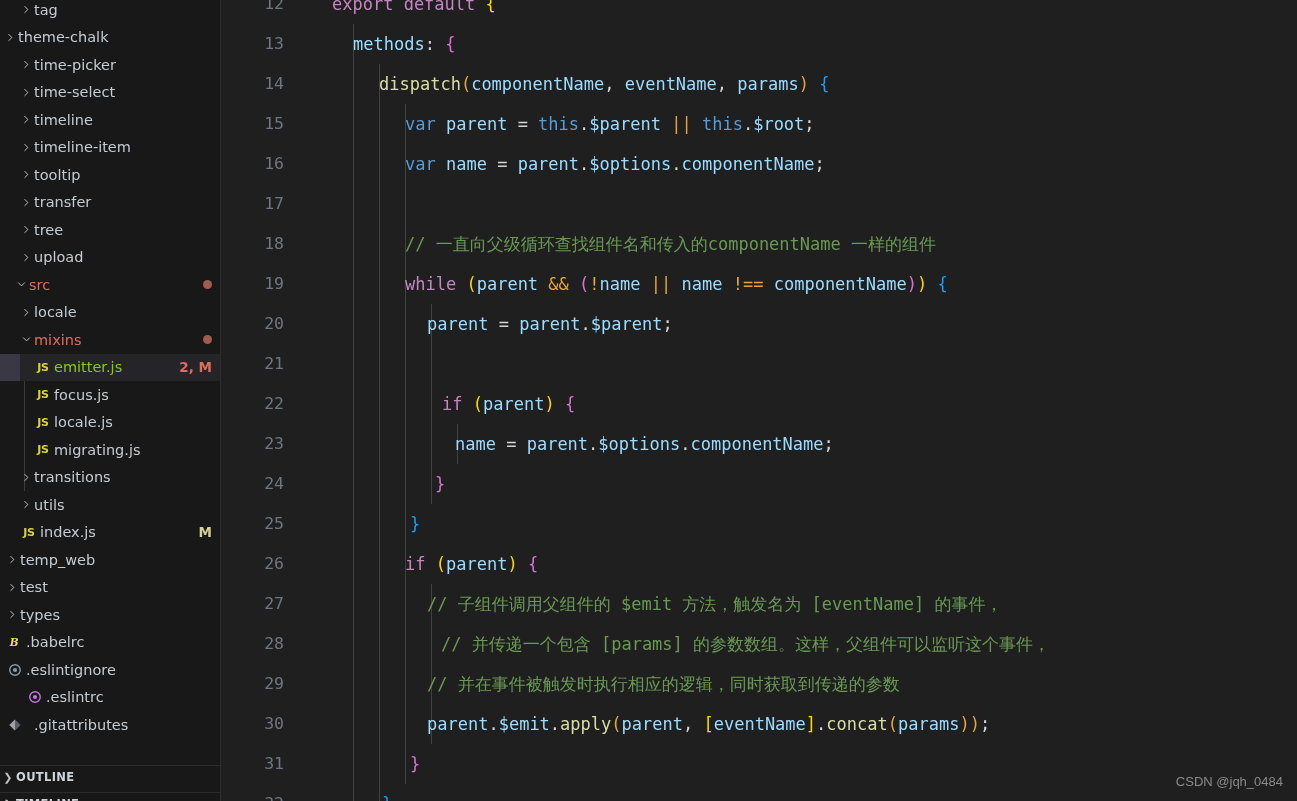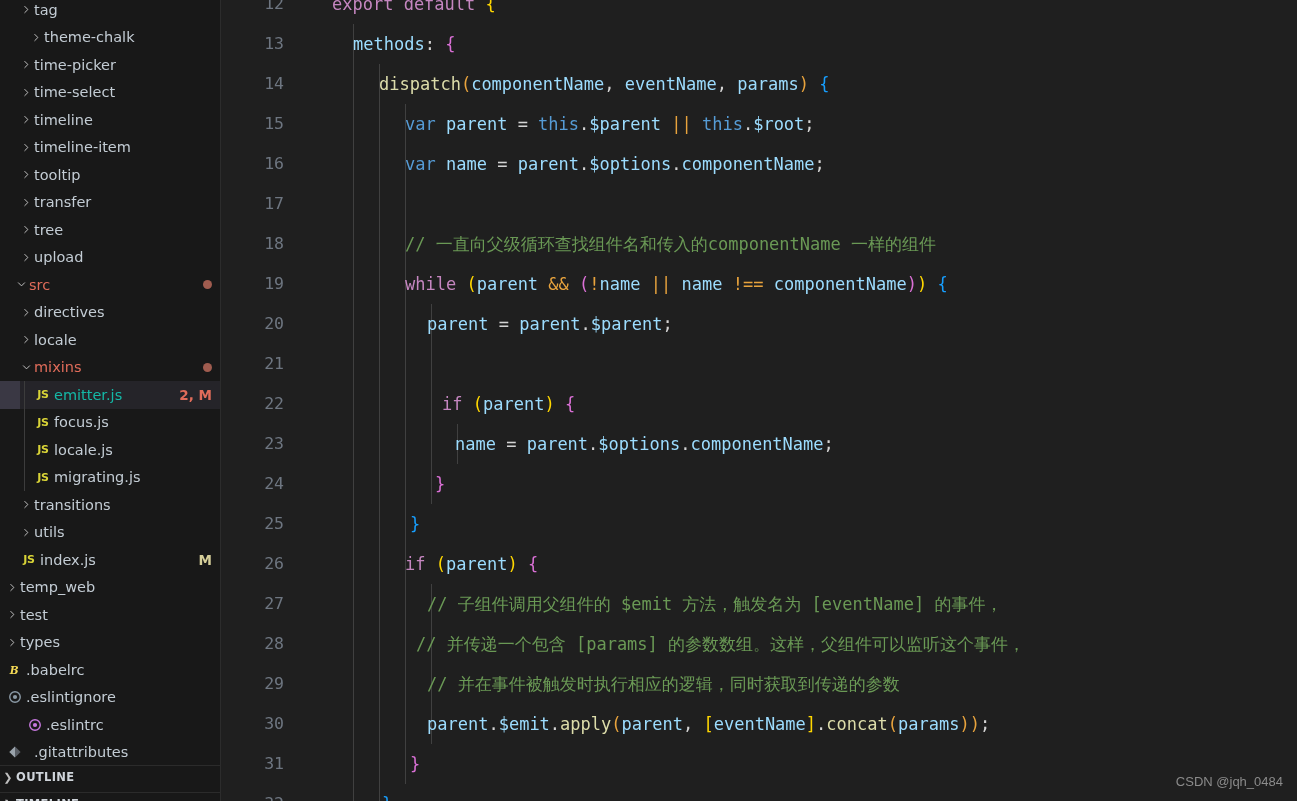--- a/index.html
+++ b/index.html
@@ -144,21 +144,21 @@
   <div id="sidebar">
     <div id="tree">
         <div class="row" style="padding-left: 18px;">
           <span class="twisty">
             <svg width="11" height="11" viewBox="0 0 16 16">
               <path d="M5.5 3.5 L10 8 L5.5 12.5" fill="none" stroke="#c5c5c5" stroke-width="1.4" stroke-linecap="round" stroke-linejoin="round"></path>
             </svg>
           </span>
           <span class="lbl">tag</span>
         </div>
-        <div class="row" style="padding-left: 28px;">
+        <div class="row" style="padding-left: 2px;">
           <span class="twisty">
             <svg width="11" height="11" viewBox="0 0 16 16">
               <path d="M5.5 3.5 L10 8 L5.5 12.5" fill="none" stroke="#c5c5c5" stroke-width="1.4" stroke-linecap="round" stroke-linejoin="round"></path>
             </svg>
           </span>
           <span class="lbl">theme-chalk</span>
         </div>
         <div class="row" style="padding-left: 18px;">
           <span class="twisty">
             <svg width="11" height="11" viewBox="0 0 16 16">
@@ -231,42 +231,34 @@
           </span>
           <span class="lbl" style="color: rgb(224, 108, 90);">src</span>
           <span class="dot"></span>
         </div>
         <div class="row" style="padding-left: 18px;">
           <span class="twisty">
             <svg width="11" height="11" viewBox="0 0 16 16">
               <path d="M5.5 3.5 L10 8 L5.5 12.5" fill="none" stroke="#c5c5c5" stroke-width="1.4" stroke-linecap="round" stroke-linejoin="round"></path>
             </svg>
           </span>
-          <span class="lbl">directives</span>
-        </div>
-        <div class="row" style="padding-left: 18px;">
-          <span class="twisty">
-            <svg width="11" height="11" viewBox="0 0 16 16">
-              <path d="M5.5 3.5 L10 8 L5.5 12.5" fill="none" stroke="#c5c5c5" stroke-width="1.4" stroke-linecap="round" stroke-linejoin="round"></path>
-            </svg>
-          </span>
           <span class="lbl">locale</span>
         </div>
         <div class="row" style="padding-left: 18px;">
           <span class="twisty">
             <svg width="11" height="11" viewBox="0 0 16 16">
               <path d="M3.5 5.5 L8 10 L12.5 5.5" fill="none" stroke="#c5c5c5" stroke-width="1.4" stroke-linecap="round" stroke-linejoin="round"></path>
             </svg>
           </span>
           <span class="lbl" style="color: rgb(224, 108, 90);">mixins</span>
           <span class="dot"></span>
         </div>
         <div class="row sel" style="padding-left: 32px;">
           <span class="ficon js">JS</span>
-          <span class="lbl" style="color: #14b8a6;">emitter.js</span>
+          <span class="lbl" style="color: #84cc16;">emitter.js</span>
           <span class="badge" style="color: rgb(224, 108, 90);">2, M</span>
         </div>
         <div class="row" style="padding-left: 32px;">
           <span class="ficon js">JS</span>
           <span class="lbl" style="color: rgb(195, 204, 212);">focus.js</span>
         </div>
         <div class="row" style="padding-left: 32px;">
           <span class="ficon js">JS</span>
           <span class="lbl" style="color: rgb(195, 204, 212);">locale.js</span>
         </div>
@@ -379,21 +371,21 @@
         <div class="cline"><div class="ig" style="left: 133px;"></div><div class="ig" style="left: 159px;"></div><div class="ig" style="left: 185px;"></div><span class="ln">18</span><span class="ctext" style="left: 185px;"><span class="t-cmt">// 一直向父级循环查找组件名和传入的componentName 一样的组件</span></span></div>
         <div class="cline"><div class="ig" style="left: 133px;"></div><div class="ig" style="left: 159px;"></div><div class="ig" style="left: 185px;"></div><span class="ln">19</span><span class="ctext" style="left: 185px;"><span class="t-key">while</span><span class="t-pun"> </span><span class="t-br1">(</span><span class="t-id">parent</span><span class="t-pun"> </span><span class="t-org">&amp;&amp;</span><span class="t-pun"> </span><span class="t-br2">(</span><span class="t-org">!</span><span class="t-id">name</span><span class="t-pun"> </span><span class="t-org">||</span><span class="t-pun"> </span><span class="t-id">name</span><span class="t-pun"> </span><span class="t-org">!==</span><span class="t-pun"> </span><span class="t-id">componentName</span><span class="t-br2">)</span><span class="t-br1">)</span><span class="t-pun"> </span><span class="t-br3">{</span></span></div>
         <div class="cline"><div class="ig" style="left: 133px;"></div><div class="ig" style="left: 159px;"></div><div class="ig" style="left: 185px;"></div><div class="ig" style="left: 211px;"></div><span class="ln">20</span><span class="ctext" style="left: 207px;"><span class="t-id">parent</span><span class="t-pun"> = </span><span class="t-id">parent</span><span class="t-pun">.</span><span class="t-id">$parent</span><span class="t-pun">;</span></span></div>
         <div class="cline"><div class="ig" style="left: 133px;"></div><div class="ig" style="left: 159px;"></div><div class="ig" style="left: 185px;"></div><div class="ig" style="left: 211px;"></div><span class="ln">21</span><span class="ctext" style="left: 207px;"></span></div>
         <div class="cline"><div class="ig" style="left: 133px;"></div><div class="ig" style="left: 159px;"></div><div class="ig" style="left: 185px;"></div><div class="ig" style="left: 211px;"></div><span class="ln">22</span><span class="ctext" style="left: 222px;"><span class="t-key">if</span><span class="t-pun"> </span><span class="t-br1">(</span><span class="t-id">parent</span><span class="t-br1">)</span><span class="t-pun"> </span><span class="t-br2">{</span></span></div>
         <div class="cline"><div class="ig" style="left: 133px;"></div><div class="ig" style="left: 159px;"></div><div class="ig" style="left: 185px;"></div><div class="ig" style="left: 211px;"></div><div class="ig" style="left: 237px;"></div><span class="ln">23</span><span class="ctext" style="left: 235px;"><span class="t-id">name</span><span class="t-pun"> = </span><span class="t-id">parent</span><span class="t-pun">.</span><span class="t-id">$options</span><span class="t-pun">.</span><span class="t-id">componentName</span><span class="t-pun">;</span></span></div>
         <div class="cline"><div class="ig" style="left: 133px;"></div><div class="ig" style="left: 159px;"></div><div class="ig" style="left: 185px;"></div><div class="ig" style="left: 211px;"></div><span class="ln">24</span><span class="ctext" style="left: 215px;"><span class="t-br2">}</span></span></div>
         <div class="cline"><div class="ig" style="left: 133px;"></div><div class="ig" style="left: 159px;"></div><div class="ig" style="left: 185px;"></div><span class="ln">25</span><span class="ctext" style="left: 190px;"><span class="t-br3">}</span></span></div>
         <div class="cline"><div class="ig" style="left: 133px;"></div><div class="ig" style="left: 159px;"></div><div class="ig" style="left: 185px;"></div><span class="ln">26</span><span class="ctext" style="left: 185px;"><span class="t-key">if</span><span class="t-pun"> </span><span class="t-br1">(</span><span class="t-id">parent</span><span class="t-br1">)</span><span class="t-pun"> </span><span class="t-br2">{</span></span></div>
         <div class="cline"><div class="ig" style="left: 133px;"></div><div class="ig" style="left: 159px;"></div><div class="ig" style="left: 185px;"></div><div class="ig" style="left: 211px;"></div><span class="ln">27</span><span class="ctext" style="left: 207px;"><span class="t-cmt">// 子组件调用父组件的 $emit 方法，触发名为 [eventName] 的事件，</span></span></div>
-        <div class="cline"><div class="ig" style="left: 133px;"></div><div class="ig" style="left: 159px;"></div><div class="ig" style="left: 185px;"></div><div class="ig" style="left: 211px;"></div><span class="ln">28</span><span class="ctext" style="left: 196px;"><span class="t-cmt">// 并传递一个包含 [params] 的参数数组。这样，父组件可以监听这个事件，</span></span></div>
+        <div class="cline"><div class="ig" style="left: 133px;"></div><div class="ig" style="left: 159px;"></div><div class="ig" style="left: 185px;"></div><div class="ig" style="left: 211px;"></div><span class="ln">28</span><span class="ctext" style="left: 221px;"><span class="t-cmt">// 并传递一个包含 [params] 的参数数组。这样，父组件可以监听这个事件，</span></span></div>
         <div class="cline"><div class="ig" style="left: 133px;"></div><div class="ig" style="left: 159px;"></div><div class="ig" style="left: 185px;"></div><div class="ig" style="left: 211px;"></div><span class="ln">29</span><span class="ctext" style="left: 207px;"><span class="t-cmt">// 并在事件被触发时执行相应的逻辑，同时获取到传递的参数</span></span></div>
         <div class="cline"><div class="ig" style="left: 133px;"></div><div class="ig" style="left: 159px;"></div><div class="ig" style="left: 185px;"></div><div class="ig" style="left: 211px;"></div><span class="ln">30</span><span class="ctext" style="left: 207px;"><span class="t-id">parent</span><span class="t-pun">.</span><span class="t-id">$emit</span><span class="t-pun">.</span><span class="t-fn">apply</span><span class="t-org">(</span><span class="t-id">parent</span><span class="t-pun">, </span><span class="t-br1">[</span><span class="t-id">eventName</span><span class="t-br1">]</span><span class="t-pun">.</span><span class="t-fn">concat</span><span class="t-org">(</span><span class="t-id">params</span><span class="t-org">)</span><span class="t-org">)</span><span class="t-pun">;</span></span></div>
         <div class="cline"><div class="ig" style="left: 133px;"></div><div class="ig" style="left: 159px;"></div><div class="ig" style="left: 185px;"></div><span class="ln">31</span><span class="ctext" style="left: 190px;"><span class="t-br2">}</span></span></div>
         <div class="cline"><div class="ig" style="left: 133px;"></div><div class="ig" style="left: 159px;"></div><span class="ln">32</span><span class="ctext" style="left: 162px;"><span class="t-br3">}</span></span></div>
       </div>
   </div>
 
   <div id="watermark">CSDN @jqh_0484</div>
 </div>
 

